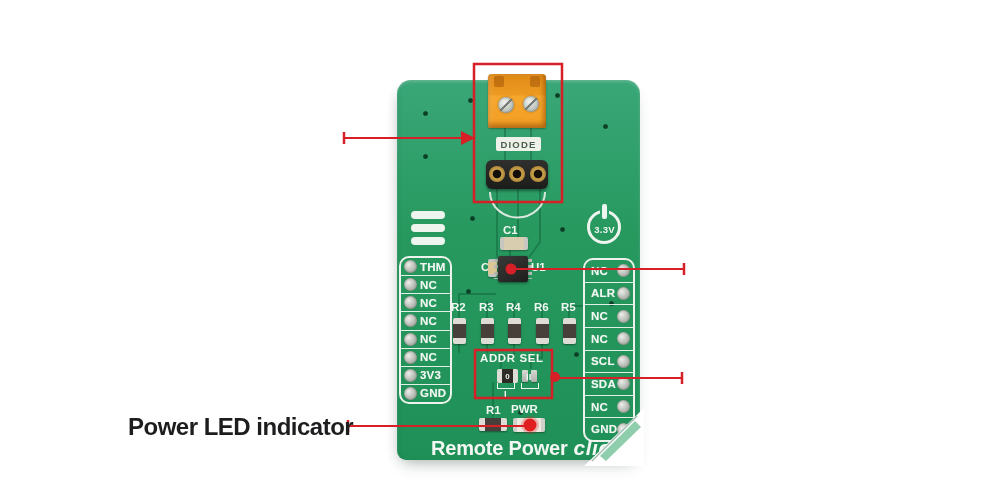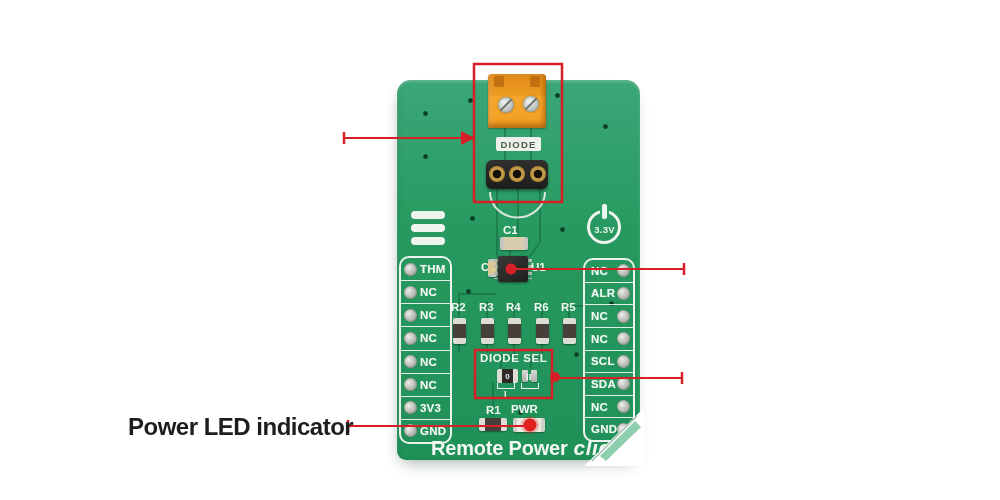--- a/index.html
+++ b/index.html
@@ -14,21 +14,21 @@
     box-shadow:0 9px 16px -6px rgba(45,70,58,.32), -6px 6px 14px -9px rgba(45,70,58,.25),
                inset 0 2px 3px rgba(255,255,255,.22), inset 2px 0 4px rgba(0,0,0,.08);
   }
   .traces-svg { position:absolute; left:0; top:0; pointer-events:none; }
 
   
   .pin-col {
     position:absolute; border:2px solid #edf3ec; border-radius:10px;
     display:flex; flex-direction:column; overflow:hidden;
   }
-  .pin-col.left  { left:2px;  top:176px; width:53px; height:188px; }
+  .pin-col.left  { left:2px;  top:176px; width:53px; height:148px; }
   .pin-col.right { left:186px; top:178px; width:52px; height:184px; }
   .pin-row { flex:1; display:flex; align-items:center; position:relative; }
   .pin-row + .pin-row { border-top:1.5px solid rgba(238,244,238,.95); }
   .pin-label {
     font-size:11.5px; font-weight:bold; color:#f2f7f1; letter-spacing:.2px;
     text-shadow:0 0 1px rgba(255,255,255,.4);
   }
   .pin-col.left  .pin-label { margin-left:19px; }
   .pin-col.right .pin-label { margin-left:6px; }
   .pad {
@@ -225,21 +225,21 @@
     <div class="silk" style="left:82px;top:221px">R3</div>
     <div class="silk" style="left:109px;top:221px">R4</div>
     <div class="silk" style="left:137px;top:221px">R6</div>
     <div class="silk" style="left:164px;top:221px">R5</div>
     <div class="resistor-v" style="left:55.5px;top:238px"></div>
     <div class="resistor-v" style="left:83.5px;top:238px"></div>
     <div class="resistor-v" style="left:110.5px;top:238px"></div>
     <div class="resistor-v" style="left:138.5px;top:238px"></div>
     <div class="resistor-v" style="left:165.5px;top:238px"></div>
 
-    <div class="silk" style="left:83px;top:272px;letter-spacing:.6px">DIODE SEL</div>
+    <div class="silk" style="left:83px;top:272px;letter-spacing:.6px">ADDR SEL</div>
     <div class="jumper">
       <span>0</span>
     </div>
     <div class="jpad" style="left:125px"></div>
     <div class="jpad" style="left:134px"></div>
     <div class="cup" style="left:100px"></div>
     <div class="cup" style="left:124px"></div>
     <div class="silk" style="left:107px;top:308px;font-size:9.5px">I</div>
     <div class="silk" style="left:129px;top:291px;font-size:9.5px">II</div>
 

